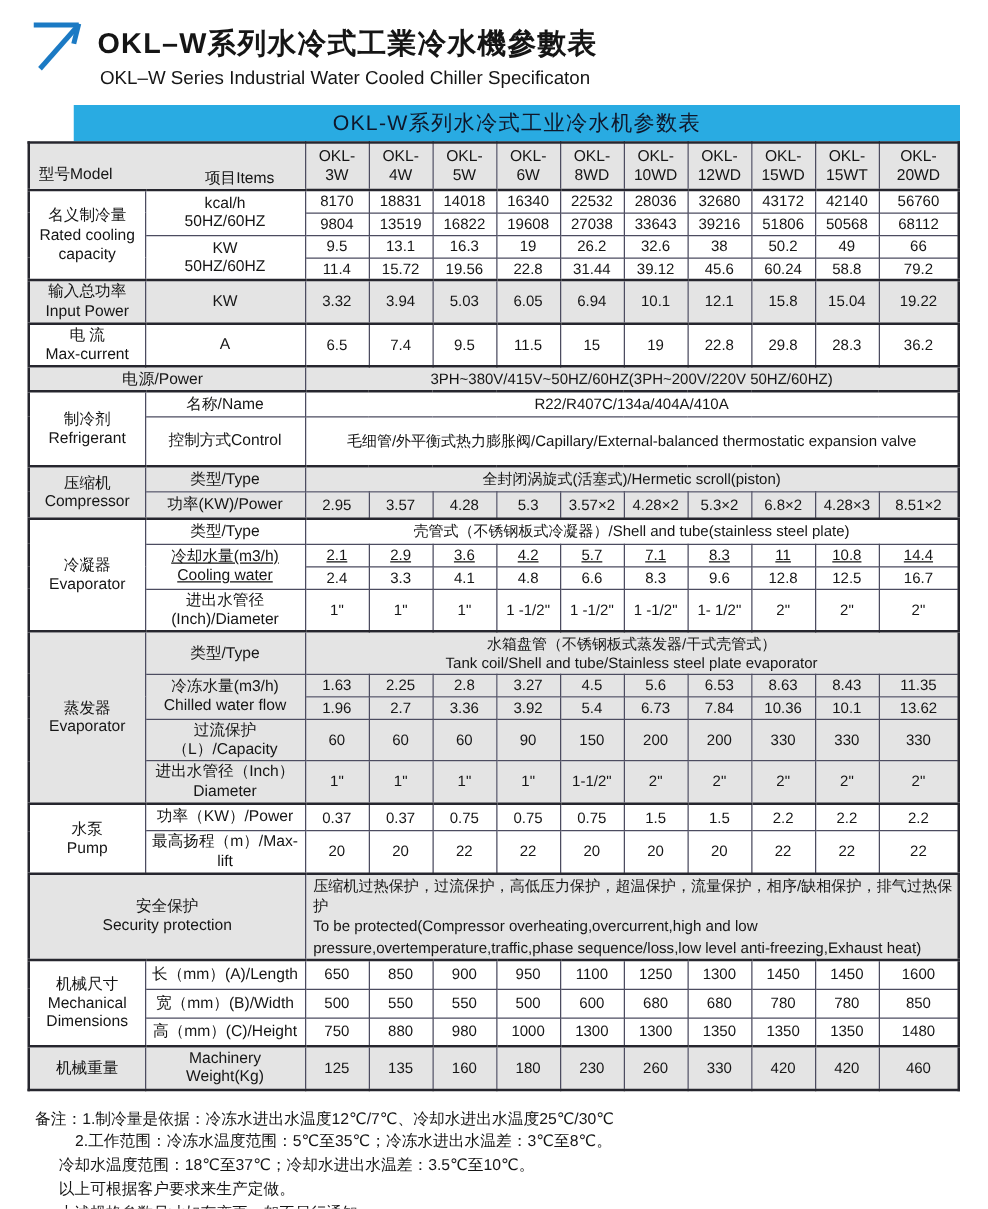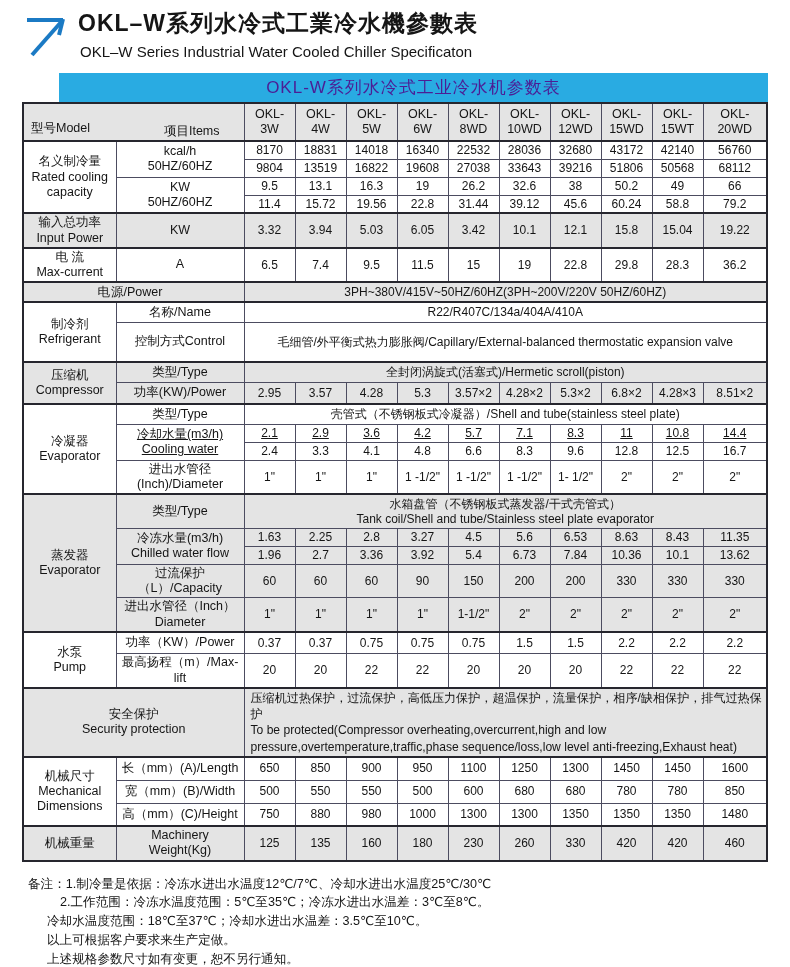--- a/index.html
+++ b/index.html
@@ -6,27 +6,27 @@
   html,body { margin:0; padding:0; }
   body {
     width:790px; height:967px; background:#ffffff;
     font-family:"Liberation Sans","DejaVu Sans",sans-serif;
     color:#151515; -webkit-font-smoothing:antialiased;
   }
   
   .page-header { display:flex; align-items:flex-start; margin:6px 0 0 20px; }
   .logo { width:52px; height:50px; flex:0 0 auto; margin-top:4px; }
   .titles { margin-left:6px; }
-  .title-zh { font-size:23px; font-weight:600; letter-spacing:1px; margin:2px 0 0 0; }
+  .title-zh { font-size:23px; font-weight:600; letter-spacing:1px; margin:13px 0 0 0; }
   .title-en { font-size:15px; font-weight:500; margin:4px 0 0 2px; }
   
   .table-wrap { width:746px; margin:13px 0 0 22px; }
   .table-title {
     height:29px; line-height:29px; text-align:center;
-    background:#29abe2; color:#4c1d95; font-size:17px; font-weight:500; letter-spacing:1px;margin-left:37px;
+    background:#29abe2; color:#0f172a; font-size:17px; font-weight:500; letter-spacing:1px;margin-left:37px;
   }
   table.spec { width:100%; border-collapse:collapse; table-layout:fixed; border:2px solid #26262e; }
   td {
     border:1px solid #4c4c60; text-align:center; vertical-align:middle;
     font-size:12px; padding:1px 2px; line-height:1.22; white-space:pre-line;
     overflow:hidden;
   }
   tr.shade td { background:#e4e4e4; }
   tr.section > td { border-top:2px solid #26262e; }
   td.c1, td.c2, td.model { font-size:12.5px; }
@@ -163,21 +163,21 @@
           <td>79.2</td>
         </tr>
         <tr class="shade section" style="height: 34px;">
           <td class="c1">输入总功率
 Input Power</td>
           <td class="c2">KW</td>
           <td>3.32</td>
           <td>3.94</td>
           <td>5.03</td>
           <td>6.05</td>
-          <td>3.42</td>
+          <td>6.94</td>
           <td>10.1</td>
           <td>12.1</td>
           <td>15.8</td>
           <td>15.04</td>
           <td>19.22</td>
         </tr>
         <tr class="section" style="height: 34px;">
           <td class="c1">电 流
 Max-current</td>
           <td class="c2">A</td>

